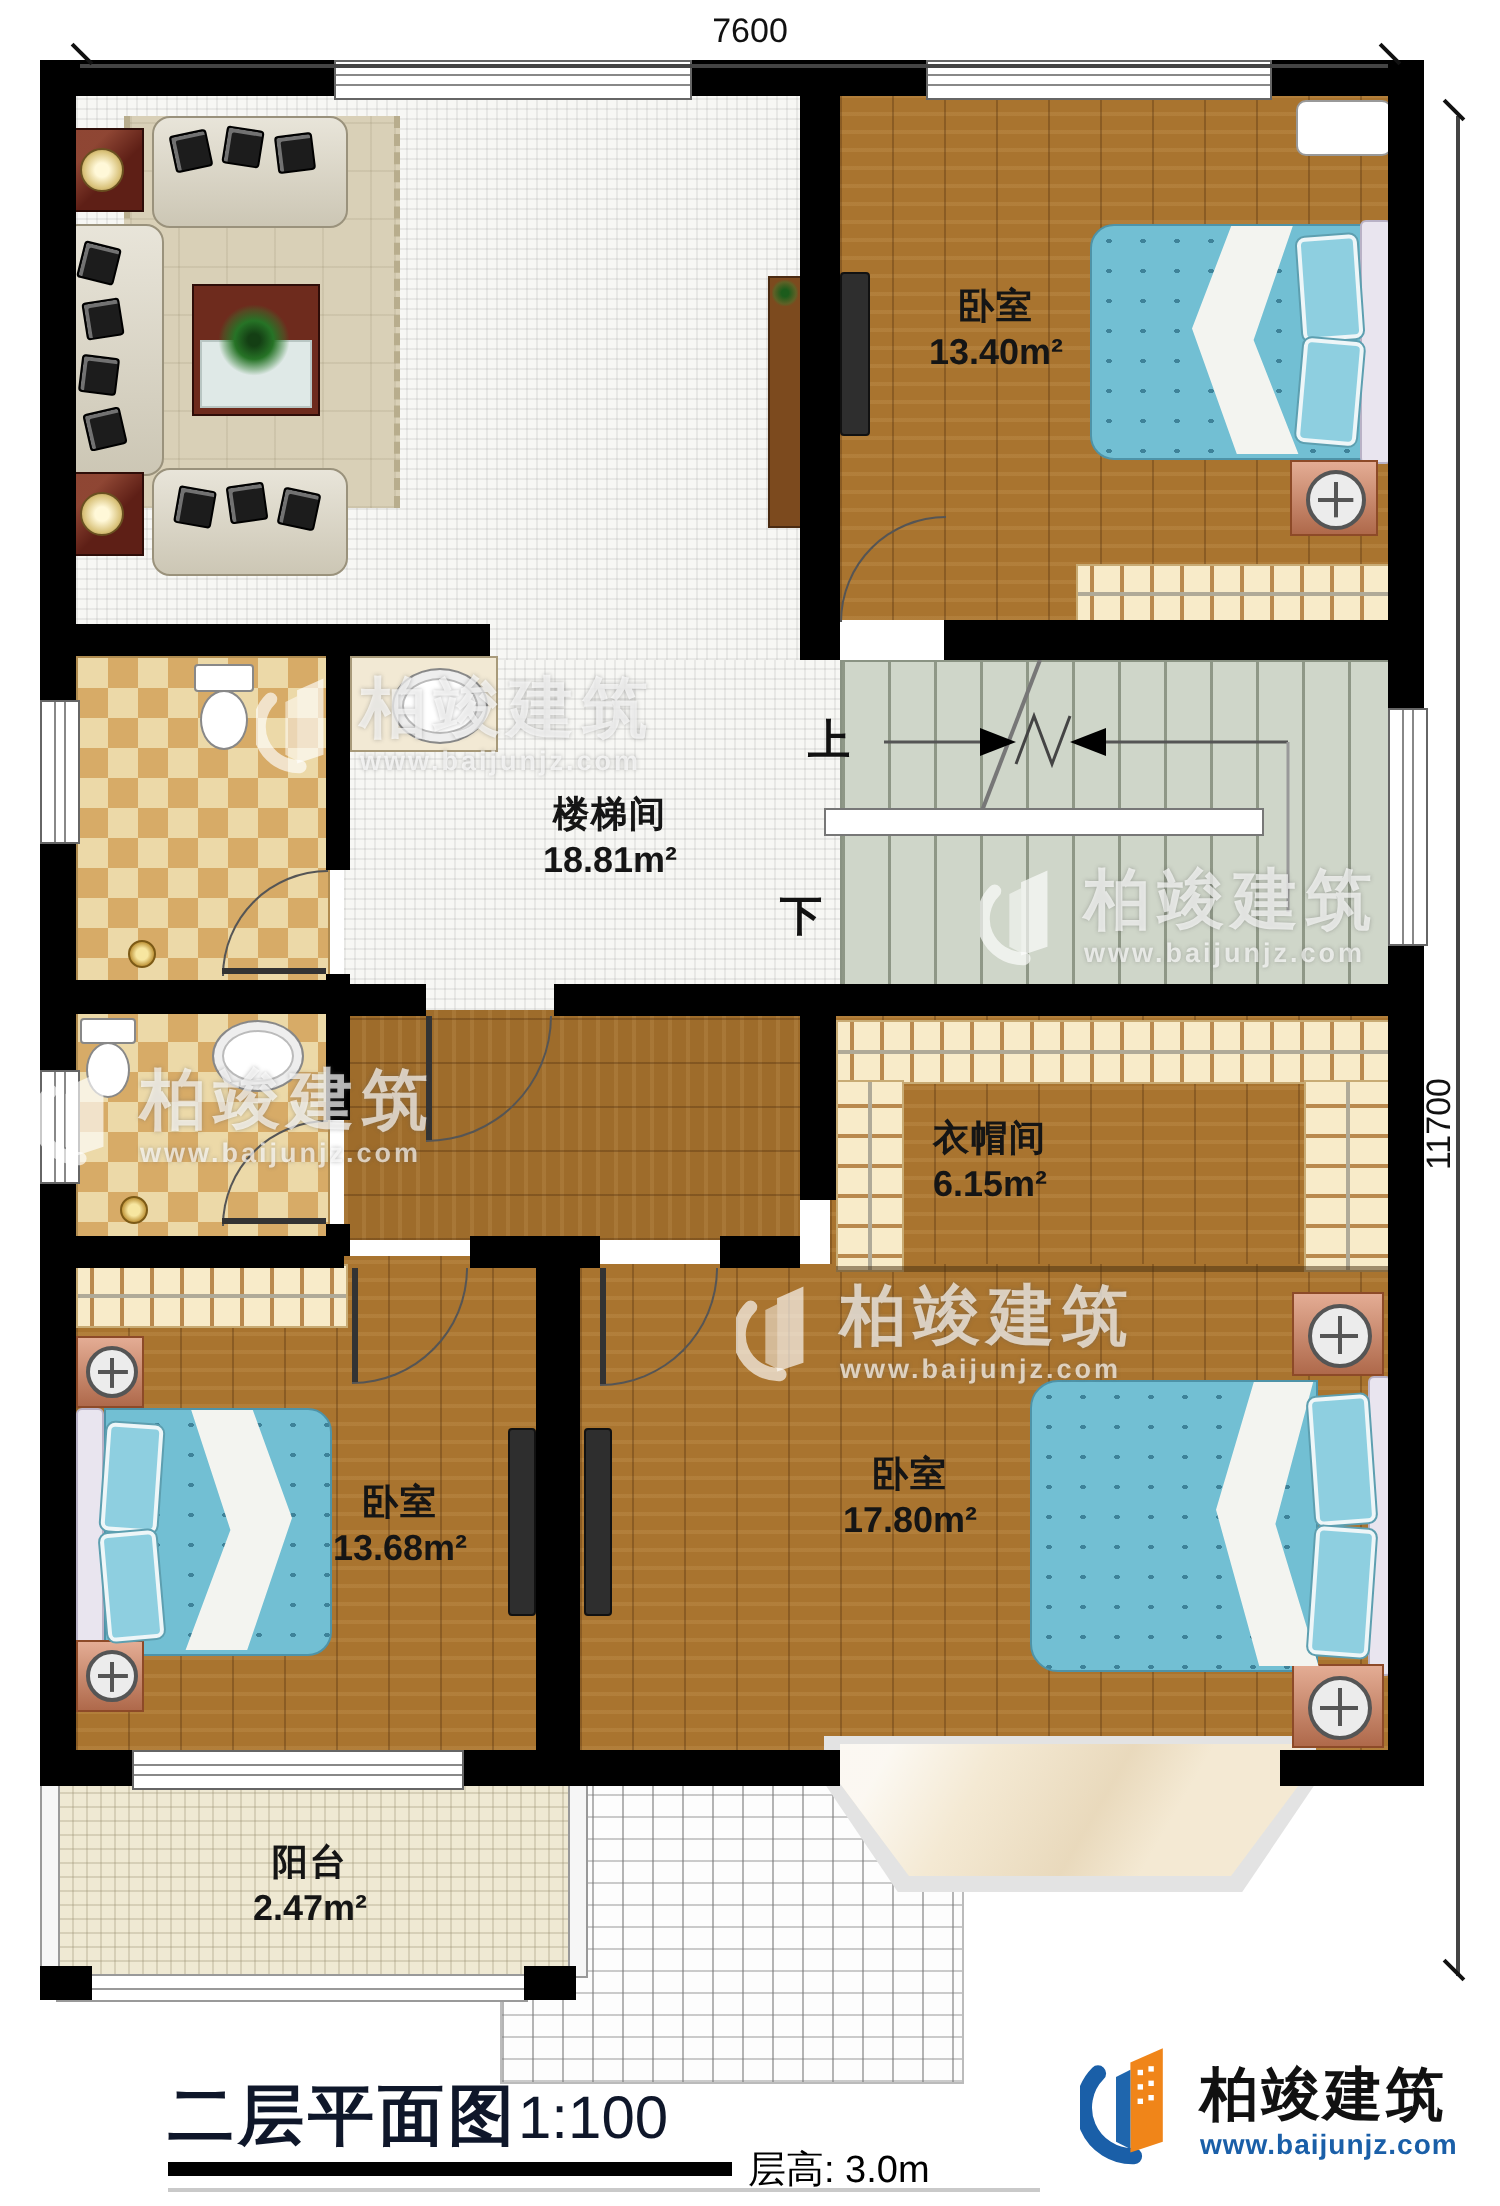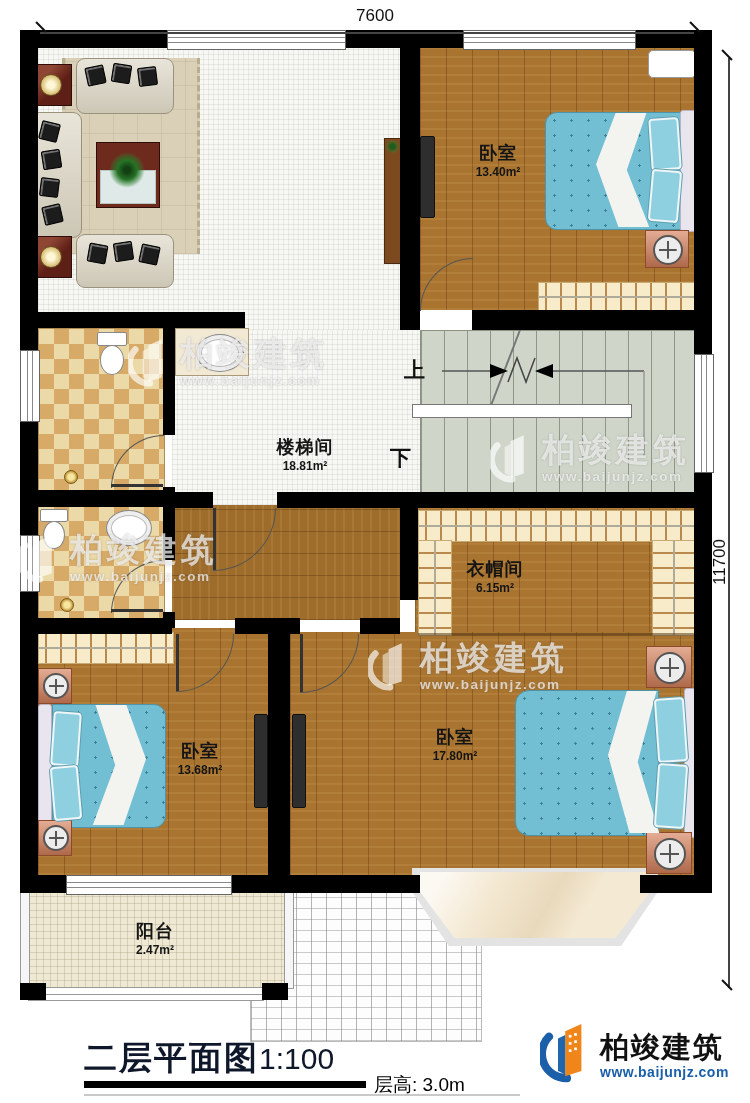--- a/index.html
+++ b/index.html
@@ -70,21 +70,21 @@
     box-shadow:inset 0 0 0 4px #eee,inset 0 0 0 5px #bbb;}
   .drain{position:absolute;z-index:3;border-radius:50%;background:radial-gradient(#f7e6a0 35%,#b98c2f 75%);border:1px solid #7c5a16;}
   .arc{position:absolute;z-index:5;}
   .arc-tl{border-top:1.5px solid #555;border-left:1.5px solid #555;border-top-left-radius:100% 100%;}
   .arc-br{border-bottom:1.5px solid #555;border-right:1.5px solid #555;border-bottom-right-radius:100% 100%;}
   .leaf{position:absolute;z-index:5;background:#333;}
   .rail{position:absolute;z-index:5;background:#fff;border:1.5px solid #777;}
   
   .rlabel{position:absolute;z-index:8;text-align:center;color:#151515;font-weight:bold;line-height:1.3;}
   .rname{font-size:18px;letter-spacing:1px;}
-  .rarea{font-size:12px;}
+  .rarea{font-size:18px;}
   .updown{position:absolute;z-index:8;font-size:21px;font-weight:bold;color:#111;}
   
   .wm{position:absolute;z-index:9;display:flex;align-items:center;gap:8px;pointer-events:none;
       color:rgba(255,255,255,.68);text-shadow:0 0 2px rgba(90,90,90,.4);}
   .wm-cn{font-size:33px;font-weight:bold;letter-spacing:4px;line-height:1;}
   .wm-url{font-size:13.5px;font-weight:bold;letter-spacing:1.5px;margin-top:3px;}
   
   .dimline{position:absolute;background:#444;z-index:8;}
   .tick{position:absolute;width:14px;height:2px;background:#111;z-index:8;}
   .dimtext{position:absolute;z-index:8;font-size:17px;color:#111;text-align:center;}
@@ -259,21 +259,21 @@
   <div class="pillow" style="left:656px;top:698px;width:26px;height:60px;transform:rotate(-4deg);"></div>
   <div class="pillow" style="left:656px;top:764px;width:26px;height:60px;transform:rotate(4deg);"></div>
   <div class="headboard" style="left:684px;top:688px;width:10px;height:148px;"></div>
   <div class="nstand" style="left:646px;top:832px;width:44px;height:40px;"></div>
   <div class="lamp2" style="left:654px;top:838px;width:28px;height:28px;"></div>
 
   <div class="rlabel" style="left:438px;top:142px;width:120px;">
     <div class="rname">卧室</div>
     <div class="rarea">13.40m²</div>
   </div>
-  <div class="rlabel" style="left:240px;top:396px;width:130px;margin-top:40px;">
+  <div class="rlabel" style="left:240px;top:396px;width:130px;">
     <div class="rname">楼梯间</div>
     <div class="rarea">18.81m²</div>
   </div>
   <div class="rlabel" style="left:435px;top:558px;width:120px;">
     <div class="rname">衣帽间</div>
     <div class="rarea">6.15m²</div>
   </div>
   <div class="rlabel" style="left:140px;top:740px;width:120px;">
     <div class="rname">卧室</div>
     <div class="rarea">13.68m²</div>

